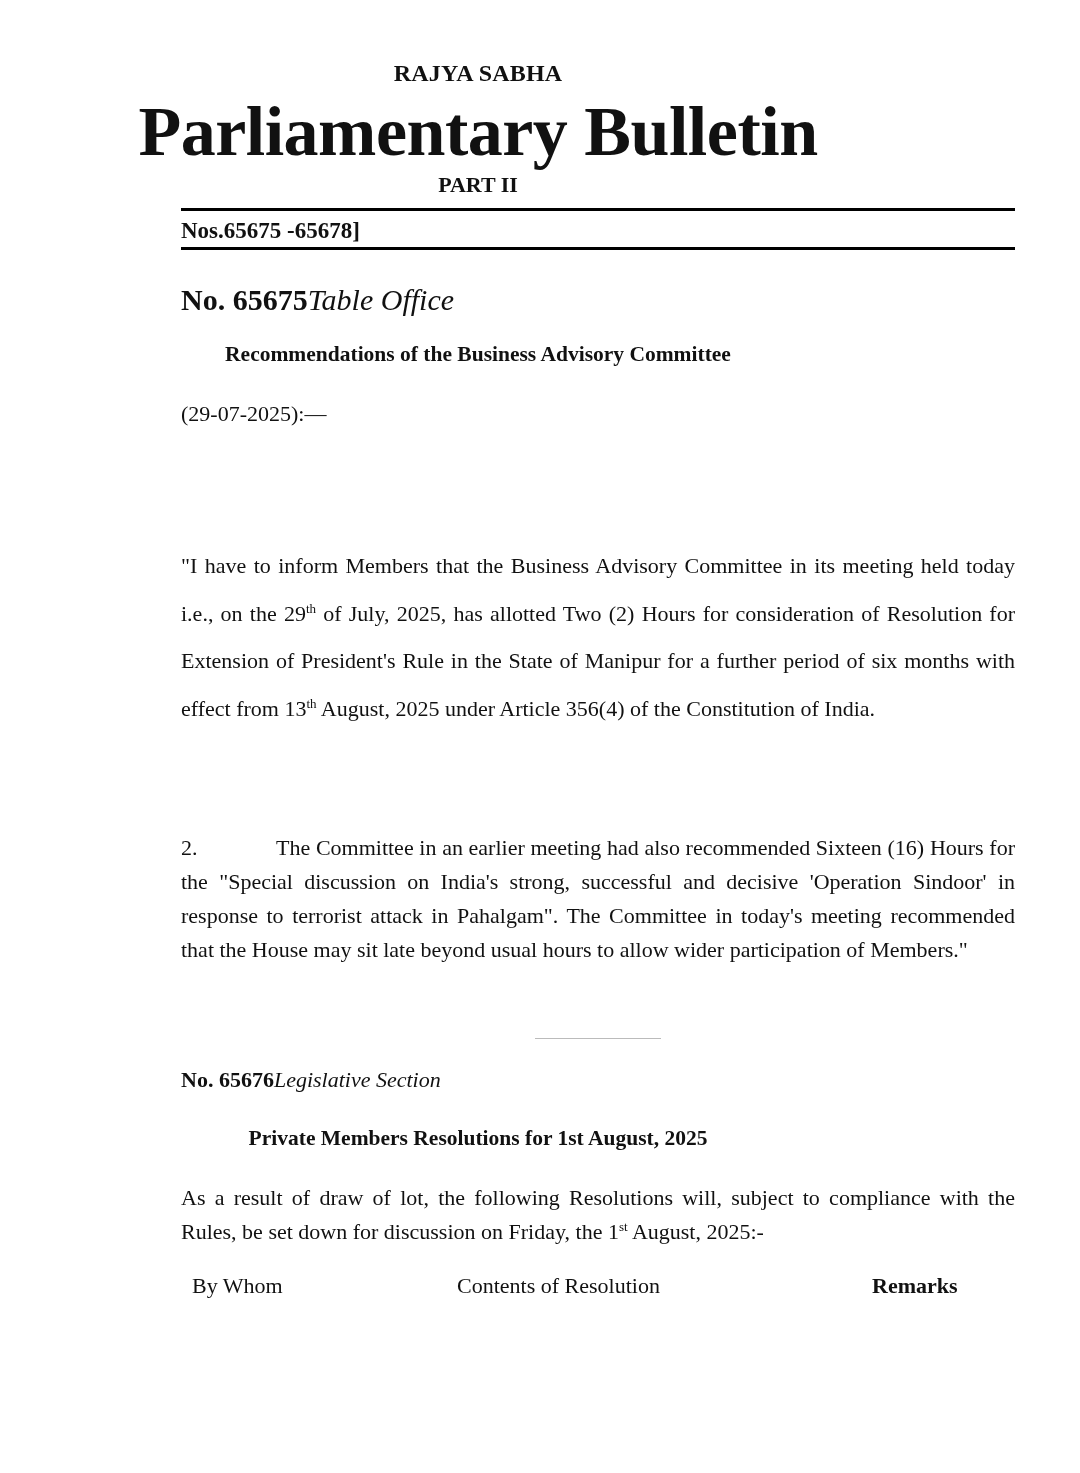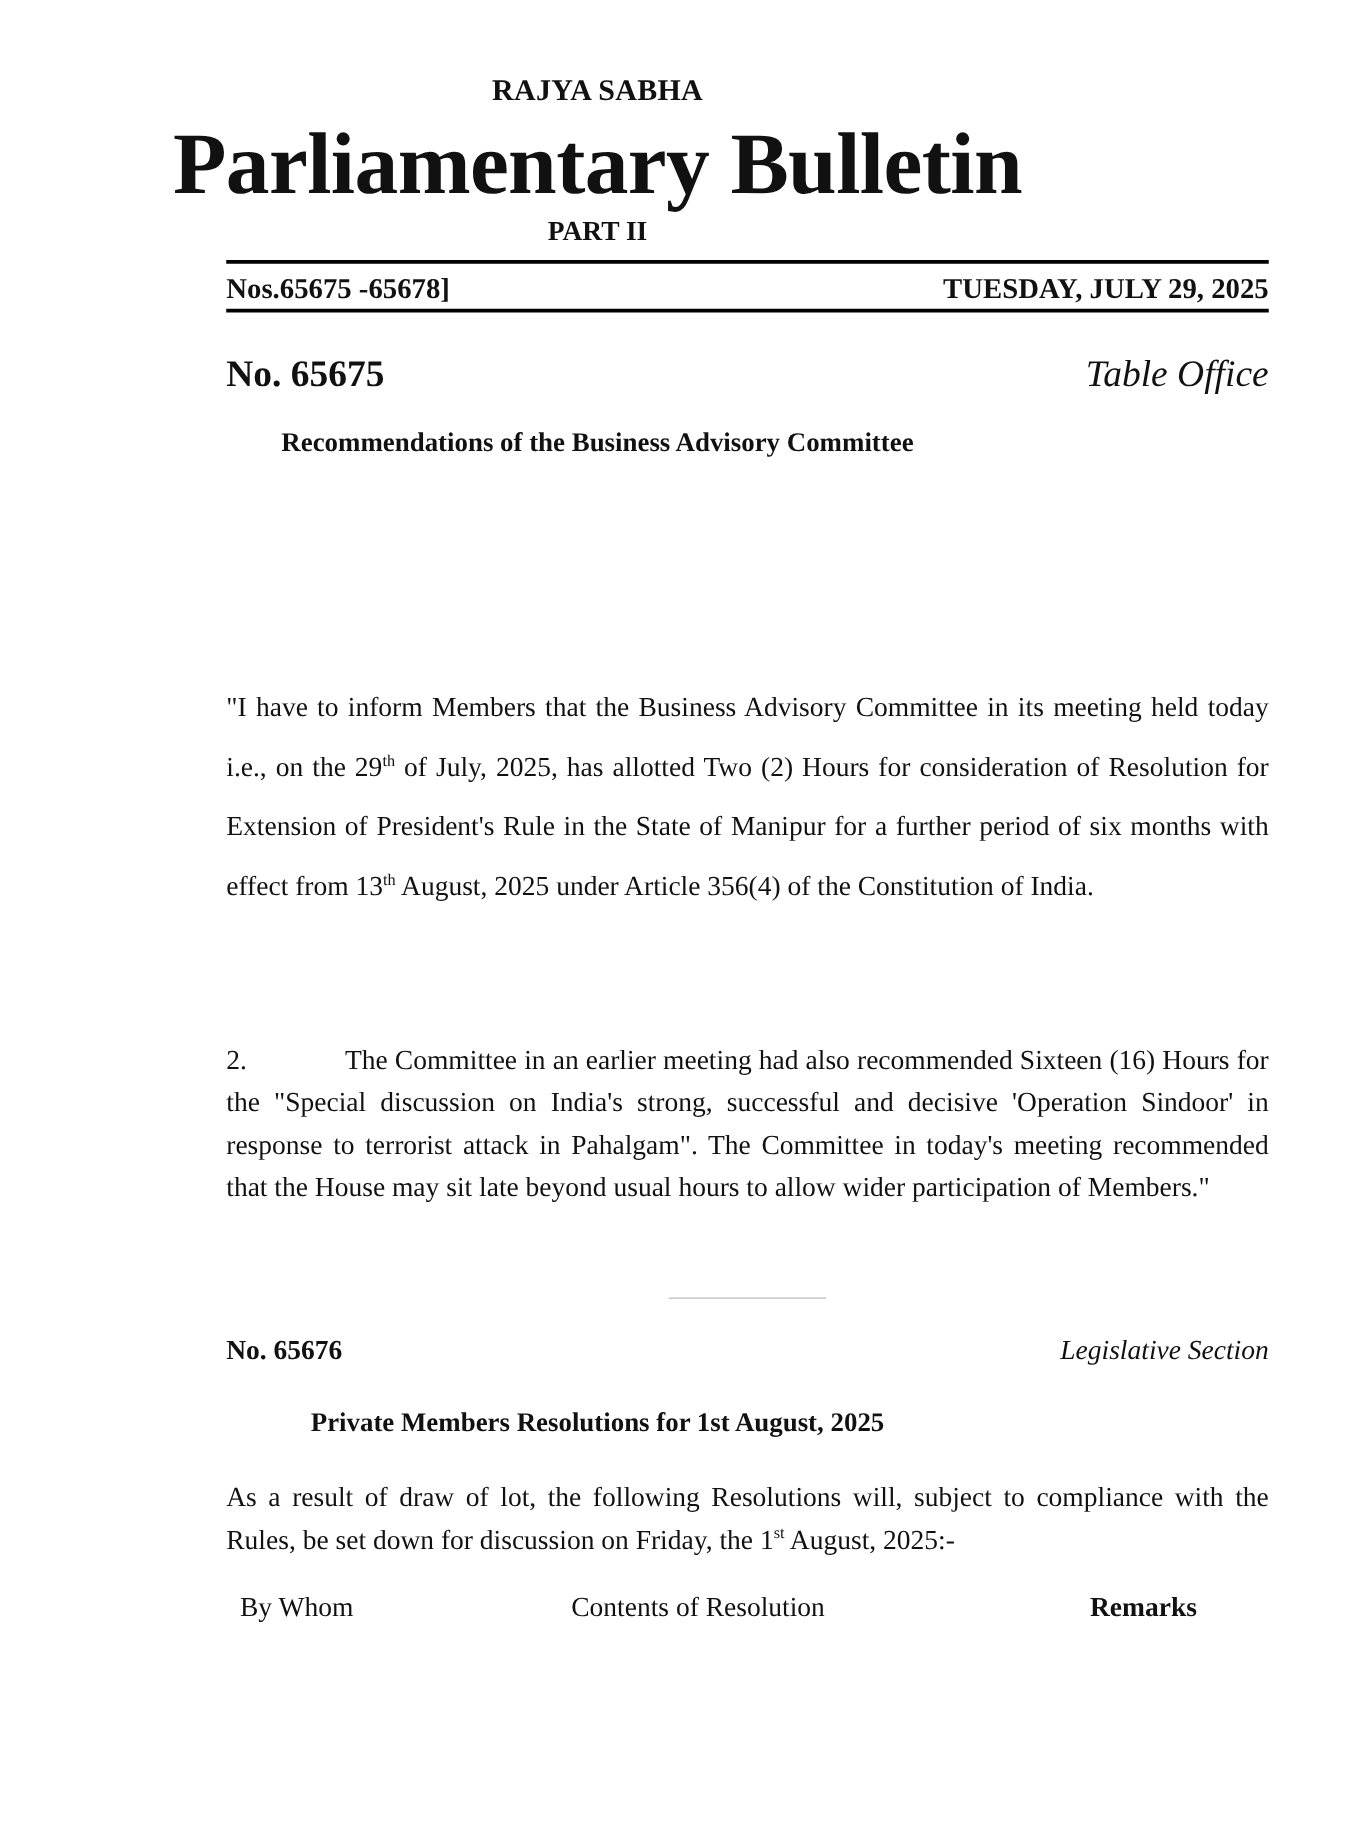--- a/index.html
+++ b/index.html
@@ -6,52 +6,52 @@
   body {
     width: 1080px; height: 1473px; position: relative; overflow: hidden;
     font-family: "Liberation Serif", "DejaVu Serif", serif; color: #111;
   }
   .abs { position: absolute; }
   .center { left: 0; width: 956px; text-align: center; }
   .house { top: 60px; font-size: 24px; font-weight: bold; letter-spacing: 0.2px; }
   .title { top: 92px; font-size: 70px; font-weight: bold; line-height: 80px; letter-spacing: -0.5px; }
   .part { top: 172px; font-size: 22px; font-weight: bold; }
   .rule { left: 181px; width: 834px; height: 3px; background: #000; }
-  .row { left: 181px; width: 834px; display: flex; justify-content: space-between; align-items: baseline; }
+  .row { left: 181px; width: 834px; display: flex; justify-content: flex-start; align-items: baseline; }
   .bold { font-weight: bold; }
   .ital { font-style: italic; }
   .para { left: 181px; width: 834px; font-size: 22px; text-align: justify; text-align-last: auto; }
   .lh34 { line-height: 34px; }
   .lh47 { line-height: 47.5px; }
   sup { font-size: 13px; line-height: 0; }
   .heading { font-size: 21.5px; font-weight: bold; }
   .sep { left: 535px; width: 126px; height: 1px; background: #bbb; }
   .cols { font-size: 22px; }
 </style>
 </head>
 <body>
 
 <div class="abs center house">RAJYA SABHA</div>
 <div class="abs center title">Parliamentary Bulletin</div>
 <div class="abs center part">PART II</div>
 
 <div class="abs rule" style="top:208px;"></div>
 <div class="abs row bold" style="top:218px; font-size:23px;">
   <span>Nos.65675 -65678]</span>
-  <span>TUESDAY, JULY 29, 2025</span>
 </div>
 <div class="abs rule" style="top:247px;"></div>
 
 <div class="abs row" style="top:283px; font-size:30px;">
   <span class="bold">No. 65675</span>
   <span class="ital">Table Office</span>
 </div>
 <div class="abs center heading" style="top:342px;">Recommendations of the Business Advisory Committee</div>
 
 <div class="abs para lh34" style="top:397px;">
+  <div>(29-07-2025):—</div>
 </div>
 
 <div class="abs para lh47" style="top:542px;"><span>"I have to inform Members that the Business Advisory Committee in its meeting held today i.e., on the 29</span><sup>th</sup><span> of July, 2025, has allotted Two (2) Hours for consideration of Resolution for Extension of President's Rule in the State of Manipur for a further period of six months with effect from 13</span><sup>th</sup><span> August, 2025 under Article 356(4) of the Constitution of India.</span></div>
 
 <div class="abs para lh34" style="top:831px;"><span style="display:inline-block; width:95px; text-align:left;">2.</span><span>The Committee in an earlier meeting had also recommended Sixteen (16) Hours for the "Special discussion on India's strong, successful and decisive 'Operation Sindoor' in response to terrorist attack in Pahalgam".  The Committee in today's meeting recommended that the House may sit late beyond usual hours to allow wider participation of Members."</span></div>
 
 <div class="abs sep" style="top:1038px;"></div>
 
 <div class="abs row" style="top:1067px; font-size:22px;">
   <span class="bold">No. 65676</span>

